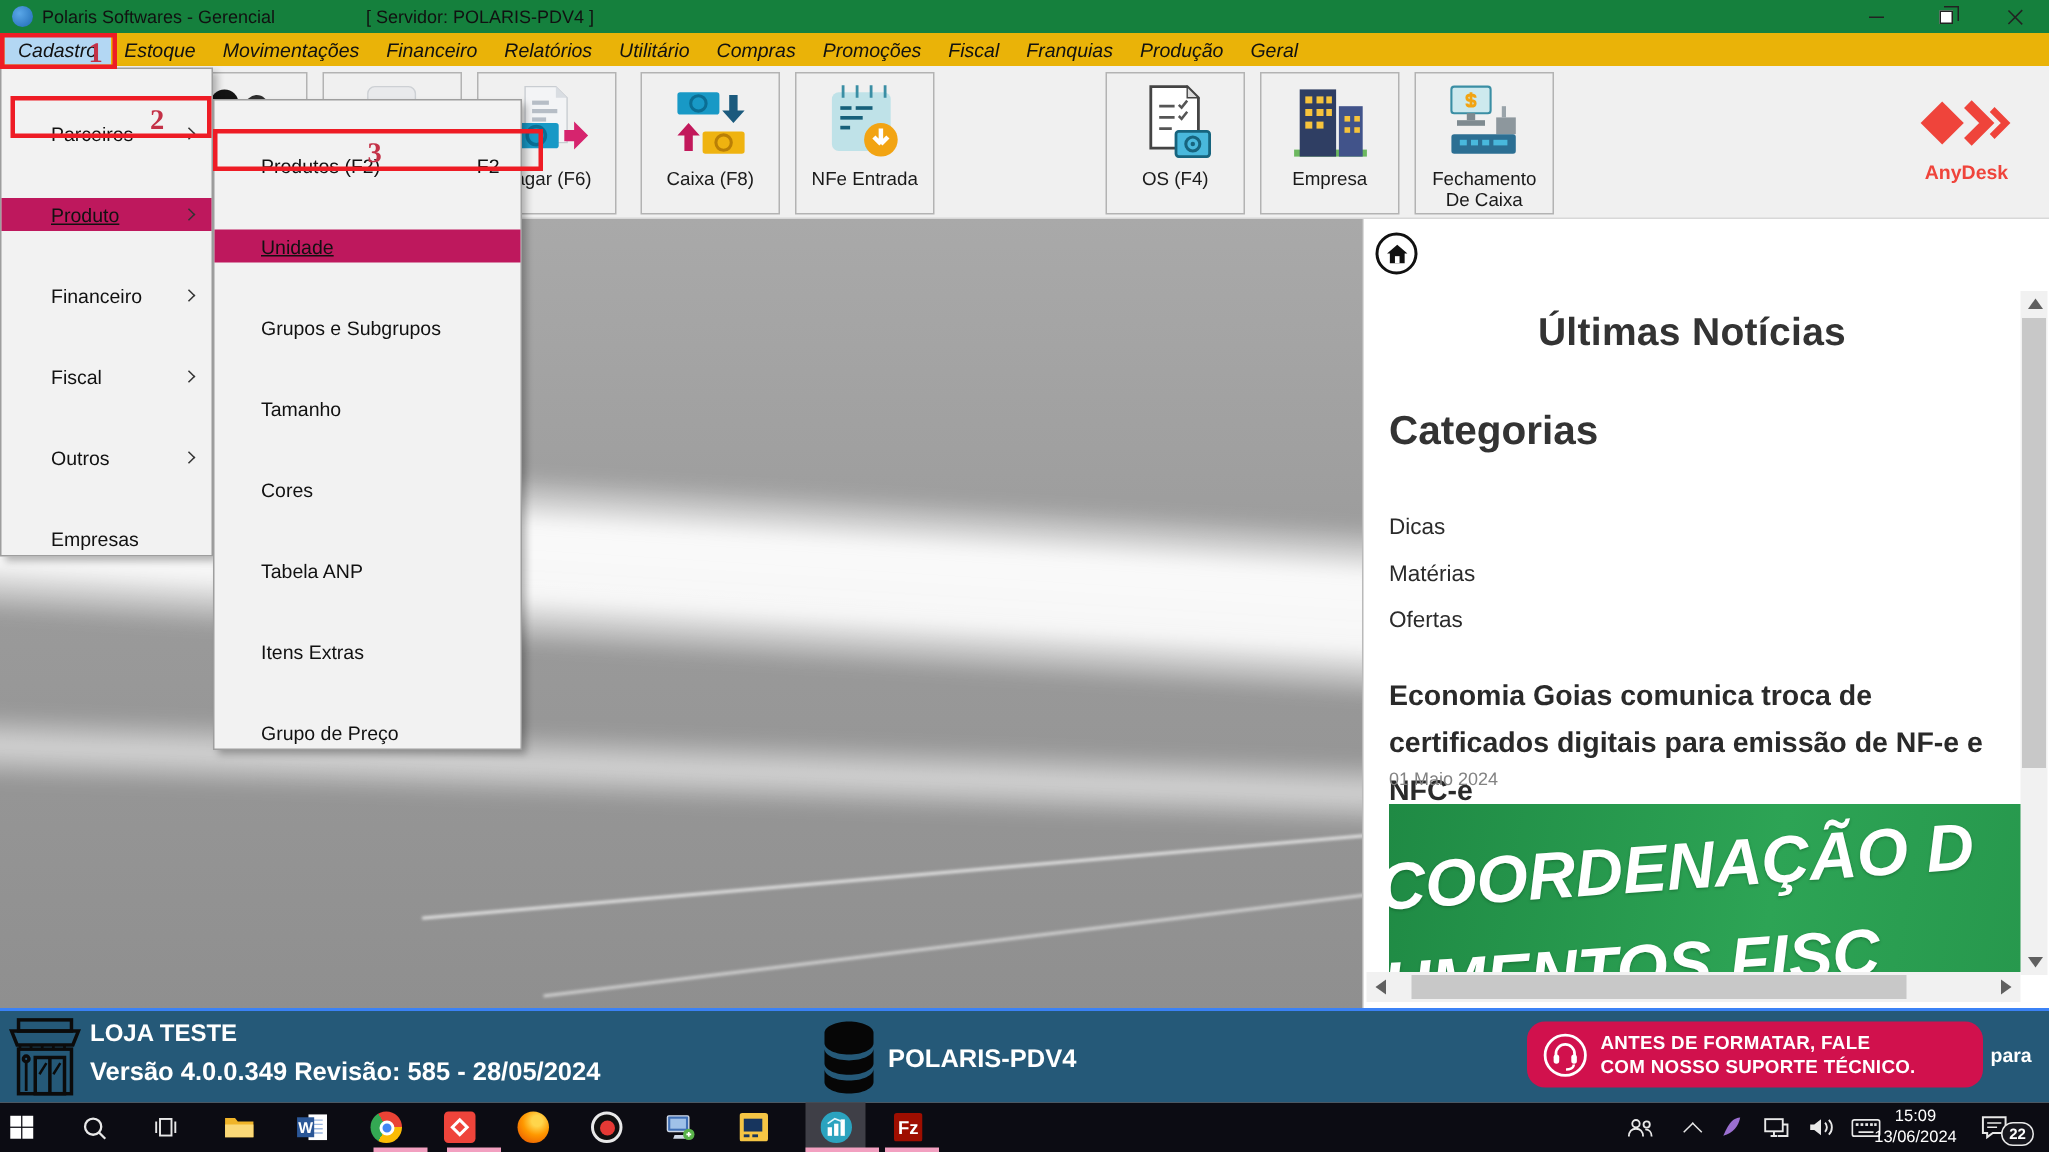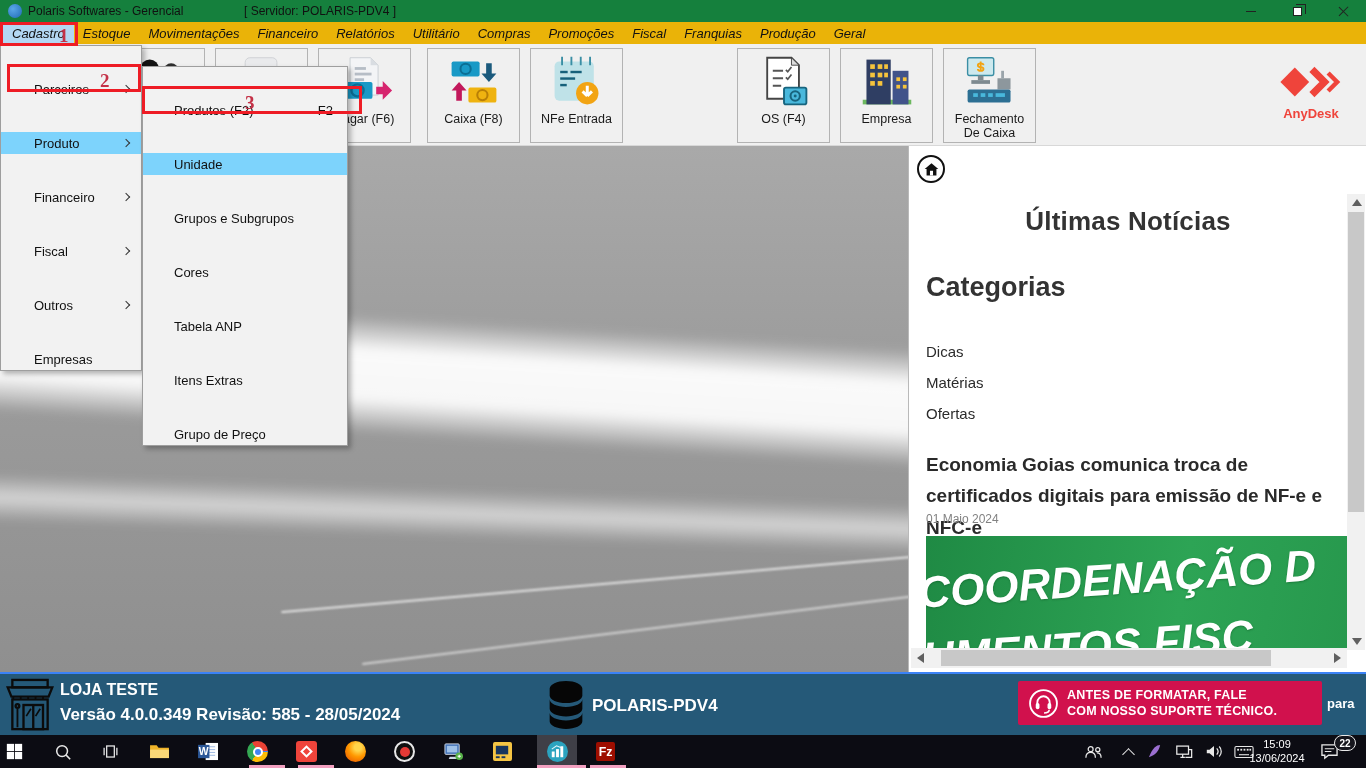--- a/index.html
+++ b/index.html
@@ -71,61 +71,61 @@
   .sa-left { left:6px; top:5px; border-top:5px solid transparent; border-bottom:5px solid transparent; border-right:7px solid #606060; }
   .sa-right{ right:6px; top:5px; border-top:5px solid transparent; border-bottom:5px solid transparent; border-left:7px solid #606060; }
 
   
   .menu-panel { position:absolute; background:#f2f2f2; border:1px solid #9e9e9e; box-shadow:3px 3px 5px rgba(0,0,0,.28); z-index:10; font-size:13px; color:#111; }
   .menu1 { left:0; top:45px; width:142px; }
   .menu2 { left:142px; top:66px; width:206px; z-index:11; }
   .mrow { position:relative; height:22px; display:flex; align-items:center;margin-top:32px; }
   .menu1 .mrow { padding-left:33px; }
   .menu2 .mrow { padding-left:31px; }
-  .mrow.hl { background:#7dd3fc; }
+  .mrow.hl { background:#be185d;text-decoration:underline; }
   .chev { position:absolute; right:12px; width:6px; height:6px; border-top:1.6px solid #333; border-right:1.6px solid #333; transform:rotate(45deg); }
   .shortcut { position:absolute; right:14px; }
 
   
   .abox { position:absolute; border:3px solid #ee1c25; z-index:30; pointer-events:none; }
   .abox .anum { position:absolute; font-family:"Liberation Serif", serif; font-weight:bold; font-size:19px; color:#c43147; line-height:1; }
   .abox1 { left:0; top:22px; width:78px; height:24px; }
   .abox1 .anum { left:56px; top:1px; }
   .abox2 { left:7px; top:64px; width:134px; height:28px; }
   .abox2 .anum { left:90px; top:4px; }
   .abox3 { left:142px; top:86px; width:220px; height:28px; }
   .abox3 .anum { left:100px; top:4px; }
 
   
   .statusbar { position:absolute; left:0; top:672px; width:1366px; height:63px; background:#255978; border-top:2px solid #3b82f6; color:#fff; }
   .store-icon { position:absolute; left:4px; top:3px; }
   .st-store { position:absolute; left:60px; top:7px; font-size:16px; font-weight:bold; }
   .st-version { position:absolute; left:60px; top:31px; font-size:17px; font-weight:bold; }
   .db-icon { position:absolute; left:546px; top:6px; }
   .st-db { position:absolute; left:592px; top:22px; font-size:17px; font-weight:bold; }
-  .banner { position:absolute; left:1018px; top:7px; width:304px; height:44px; background:#d1114d; border-radius:2px; display:flex; align-items:center; }
+  .banner { position:absolute; left:1018px; top:7px; width:304px; height:44px; background:#d1114d; border-radius:12px; display:flex; align-items:center; }
   .banner .btext { margin-left:8px; font-size:12.5px; font-weight:bold; line-height:1.3; letter-spacing:.2px; }
   .hs-circle { margin-left:10px; width:31px; height:31px; flex:0 0 31px; }
   .st-user { position:absolute; left:1327px; top:22px; font-size:13px; font-weight:bold; }
 
   
   .taskbar { position:absolute; left:0; top:735px; width:1366px; height:33px; background:#0c0c13; }
   .tk { position:absolute; top:5px; width:23px; height:23px; display:flex; align-items:center; justify-content:center; }
   .tk-active-bg { position:absolute; left:537px; top:0; width:40px; height:33px; background:#3f3f47; }
   .underline { position:absolute; bottom:0; height:3px; background:#f2a0c0; }
   .ic-chrome { width:21px; height:21px; border-radius:50%; background:conic-gradient(from -30deg,#ea4335 0 33.3%,#4285f4 0 33.4%,#fbbc05 33.4% 66.6%,#34a853 66.6% 100%); position:relative; }
   .ic-chrome::after { content:""; position:absolute; inset:5.5px; background:#4285f4; border:2px solid #fff; border-radius:50%; }
   .ic-firefox { width:21px; height:21px; border-radius:50%; background:radial-gradient(circle at 62% 30%, #ffd54b 0 18%, #ff9800 48%, #e65100 95%); }
   .ic-anydesk-t { width:21px; height:21px; border-radius:3px; background:#ef443b; position:relative; }
   .ic-anydesk-t::after { content:""; position:absolute; inset:6px; border:2px solid #fff; transform:rotate(45deg); }
   .ic-rec { width:21px; height:21px; border-radius:50%; background:#101010; border:2px solid #e8e8e8; position:relative; }
   .ic-rec::after { content:""; position:absolute; inset:3.5px; background:#e53935; border-radius:50%; }
   .tray-chev { width:9px; height:9px; border-top:1.7px solid #e8e8e8; border-right:1.7px solid #e8e8e8; transform:rotate(-45deg); margin-top:5px; }
   .clock { position:absolute; left:1246px; top:3px; width:62px; text-align:center; color:#fff; font-size:11px; line-height:1.25; }
-  .badge { position:absolute; left:1334px; top:0; width:22px; height:16px; background:#16161d; border:1.5px solid #e8e8e8; border-radius:8px; color:#fff; font-size:10px; font-weight:bold; display:flex; align-items:center; justify-content:center; }
+  .badge { position:absolute; left:1334px; top:13px; width:22px; height:16px; background:#16161d; border:1.5px solid #e8e8e8; border-radius:8px; color:#fff; font-size:10px; font-weight:bold; display:flex; align-items:center; justify-content:center; }
 </style>
 </head>
 <body>
 
 <div class="screen">
 
   <div class="titlebar">
     <div class="app-icon"></div>
     <div class="app-title">Polaris Softwares - Gerencial</div>
     <div class="server-label">[ Servidor: POLARIS-PDV4 ]</div>
@@ -382,20 +382,23 @@
         <span>Produtos (F2)</span>
         <span class="shortcut">F2</span>
       </div>
     <div class="mrow hl">
         <span>Unidade</span>
       </div>
     <div class="mrow">
         <span>Grupos e Subgrupos</span>
       </div>
     <div class="mrow">
+        <span>Tamanho</span>
+      </div>
+    <div class="mrow">
         <span>Cores</span>
       </div>
     <div class="mrow">
         <span>Tabela ANP</span>
       </div>
     <div class="mrow">
         <span>Itens Extras</span>
       </div>
     <div class="mrow">
         <span>Grupo de Preço</span>

